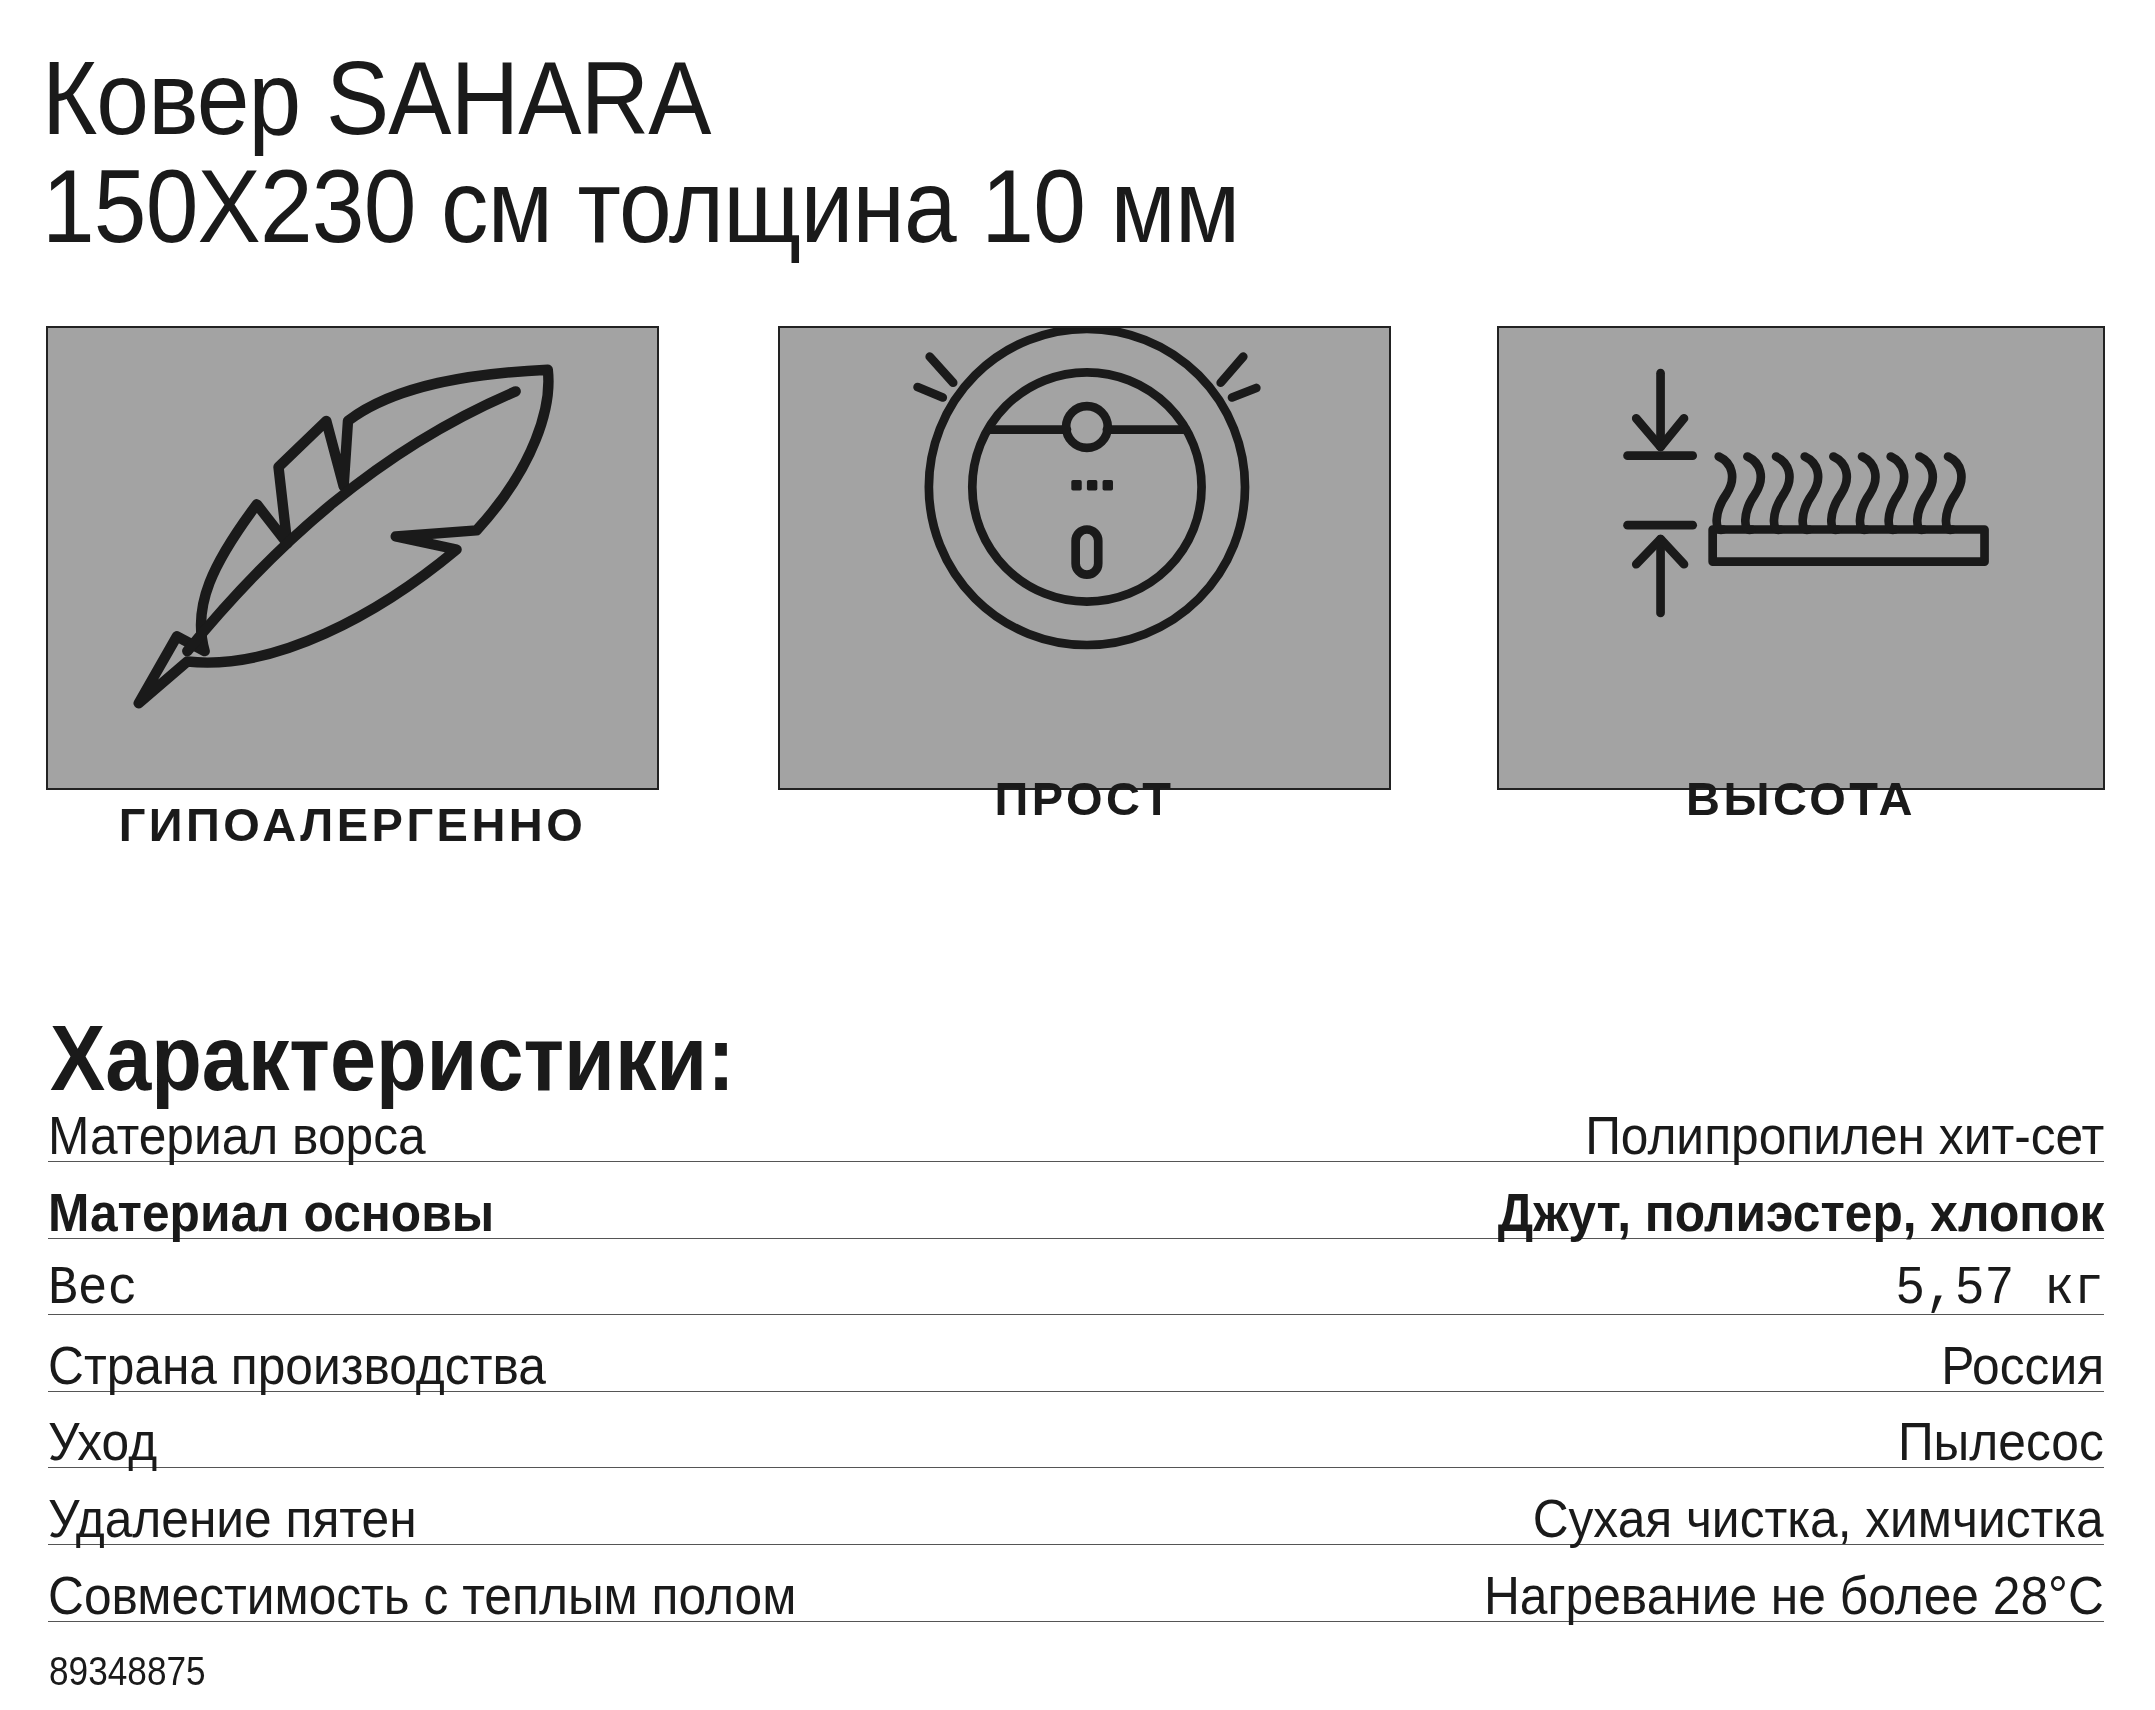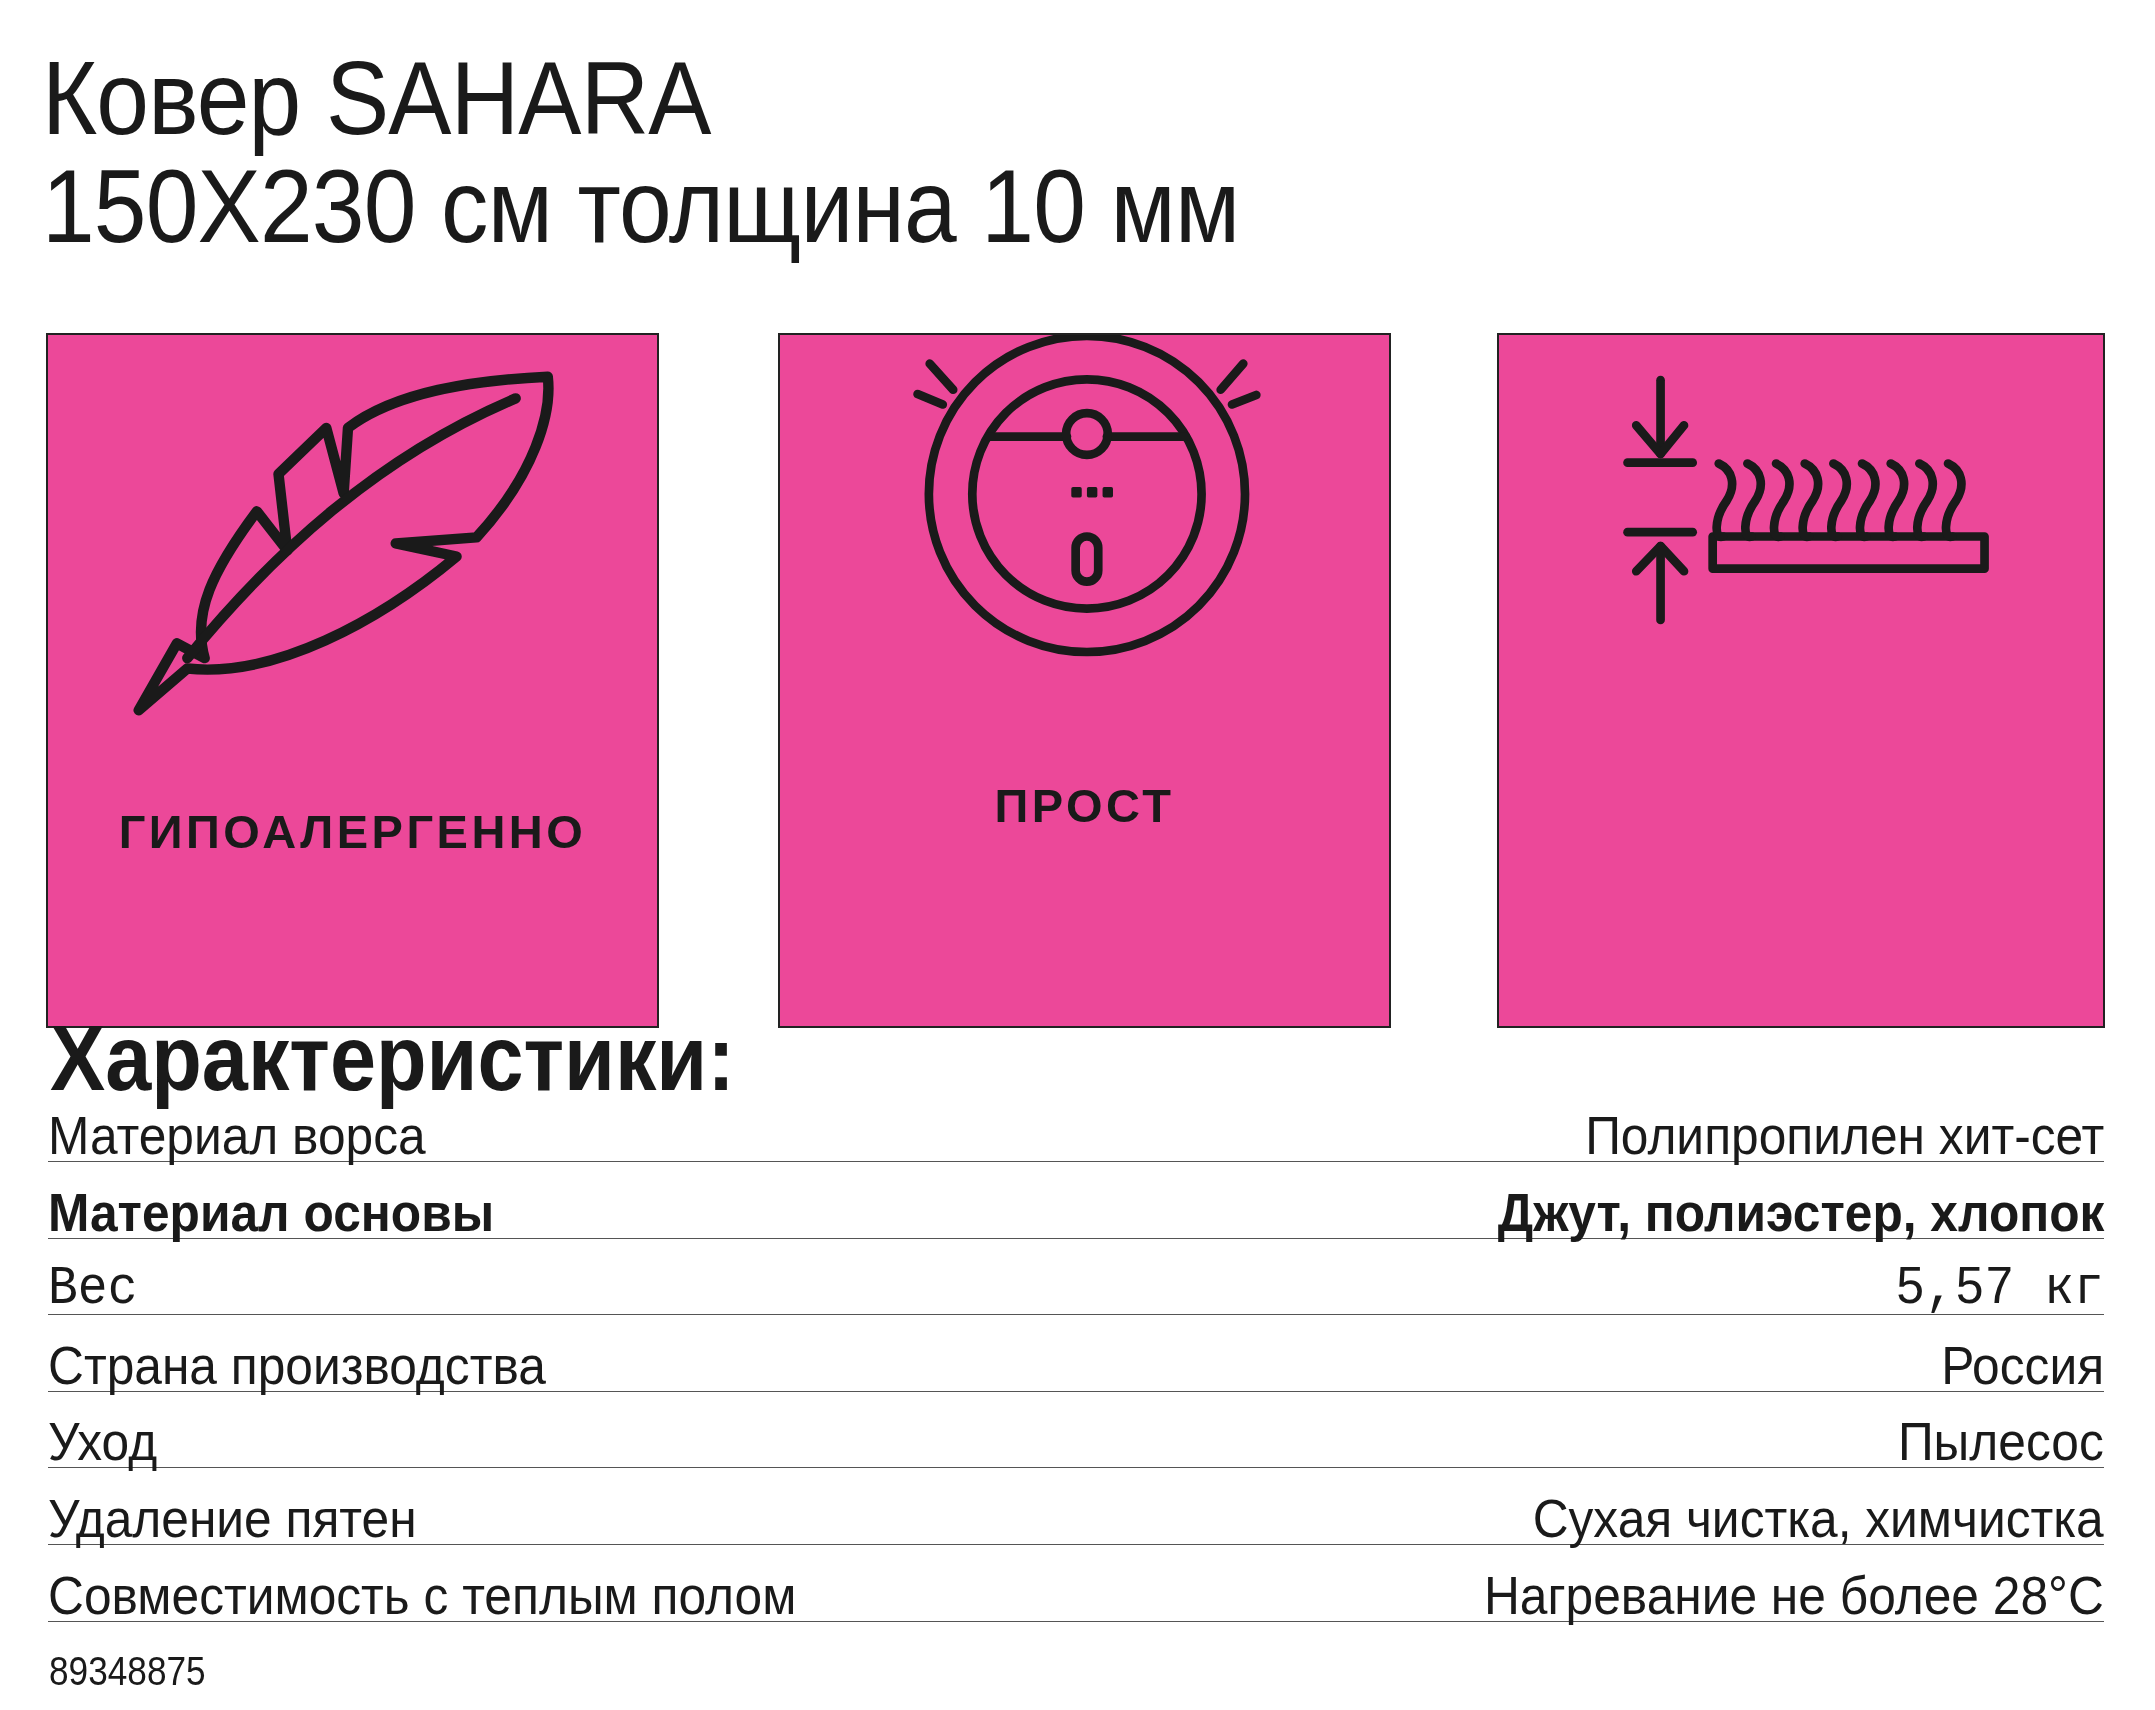--- a/index.html
+++ b/index.html
@@ -8,22 +8,22 @@
     font-family: "Liberation Sans", sans-serif; color: #1a1a1a;
   }
   .title {
     position: absolute; left: 42px; top: 45px;
     font-size: 103px; line-height: 108px; font-weight: 400;
     transform: scaleX(0.92); transform-origin: left top;
     white-space: nowrap; letter-spacing: -0.9px;
   }
   .title div { height: 108px; }
   .card {
-    position: absolute; top: 333px; height: 695px;
-    border: 2.6px solid #222; box-sizing: border-box; background: #ec4899;
+    position: absolute; top: 326px; height: 464px;
+    border: 2.6px solid #222; box-sizing: border-box; background: #a3a3a3;
   }
   .card svg { position: absolute; left: 0; top: 0; }
   .card-label {
     position: absolute; left: 0; right: 0; text-align: center;
     font-weight: 700; font-size: 47px; line-height: 56px; letter-spacing: 3.5px;
     color: #1a1a1a;
   }
   .card-label div { white-space: nowrap; }
   .spec-heading {
     position: absolute; left: 50px; top: 1006px;
@@ -123,20 +123,21 @@
       <path d="M 319 148 C 334 155 340 172 328 191 C 313 212 314 236 324 232"></path>
       <path d="M 352 148 C 367 155 373 172 361 191 C 346 212 347 236 357 232"></path>
       <path d="M 385 148 C 400 155 406 172 394 191 C 379 212 380 236 390 232"></path>
       <path d="M 418 148 C 433 155 439 172 427 191 C 412 212 413 236 423 232"></path>
       <path d="M 451 148 C 466 155 472 172 460 191 C 445 212 446 236 456 232"></path>
       <path d="M 484 148 C 499 155 505 172 493 191 C 478 212 479 236 489 232"></path>
       <path d="M 517 148 C 532 155 538 172 526 191 C 511 212 512 236 522 232"></path>
     </g>
   </svg>
   <div class="card-label" style="top:443px;">
+    <div>ВЫСОТА</div>
   </div>
 </div>
 
 <div class="spec-heading">Характеристики:</div>
 
 <div class="spec-row" style="top:1085px;">
   <span class="spec-key">Материал ворса</span>
   <span class="spec-val">Полипропилен хит-сет</span>
 </div>
 <div class="spec-row" style="top:1162px;font-weight:bold;">

